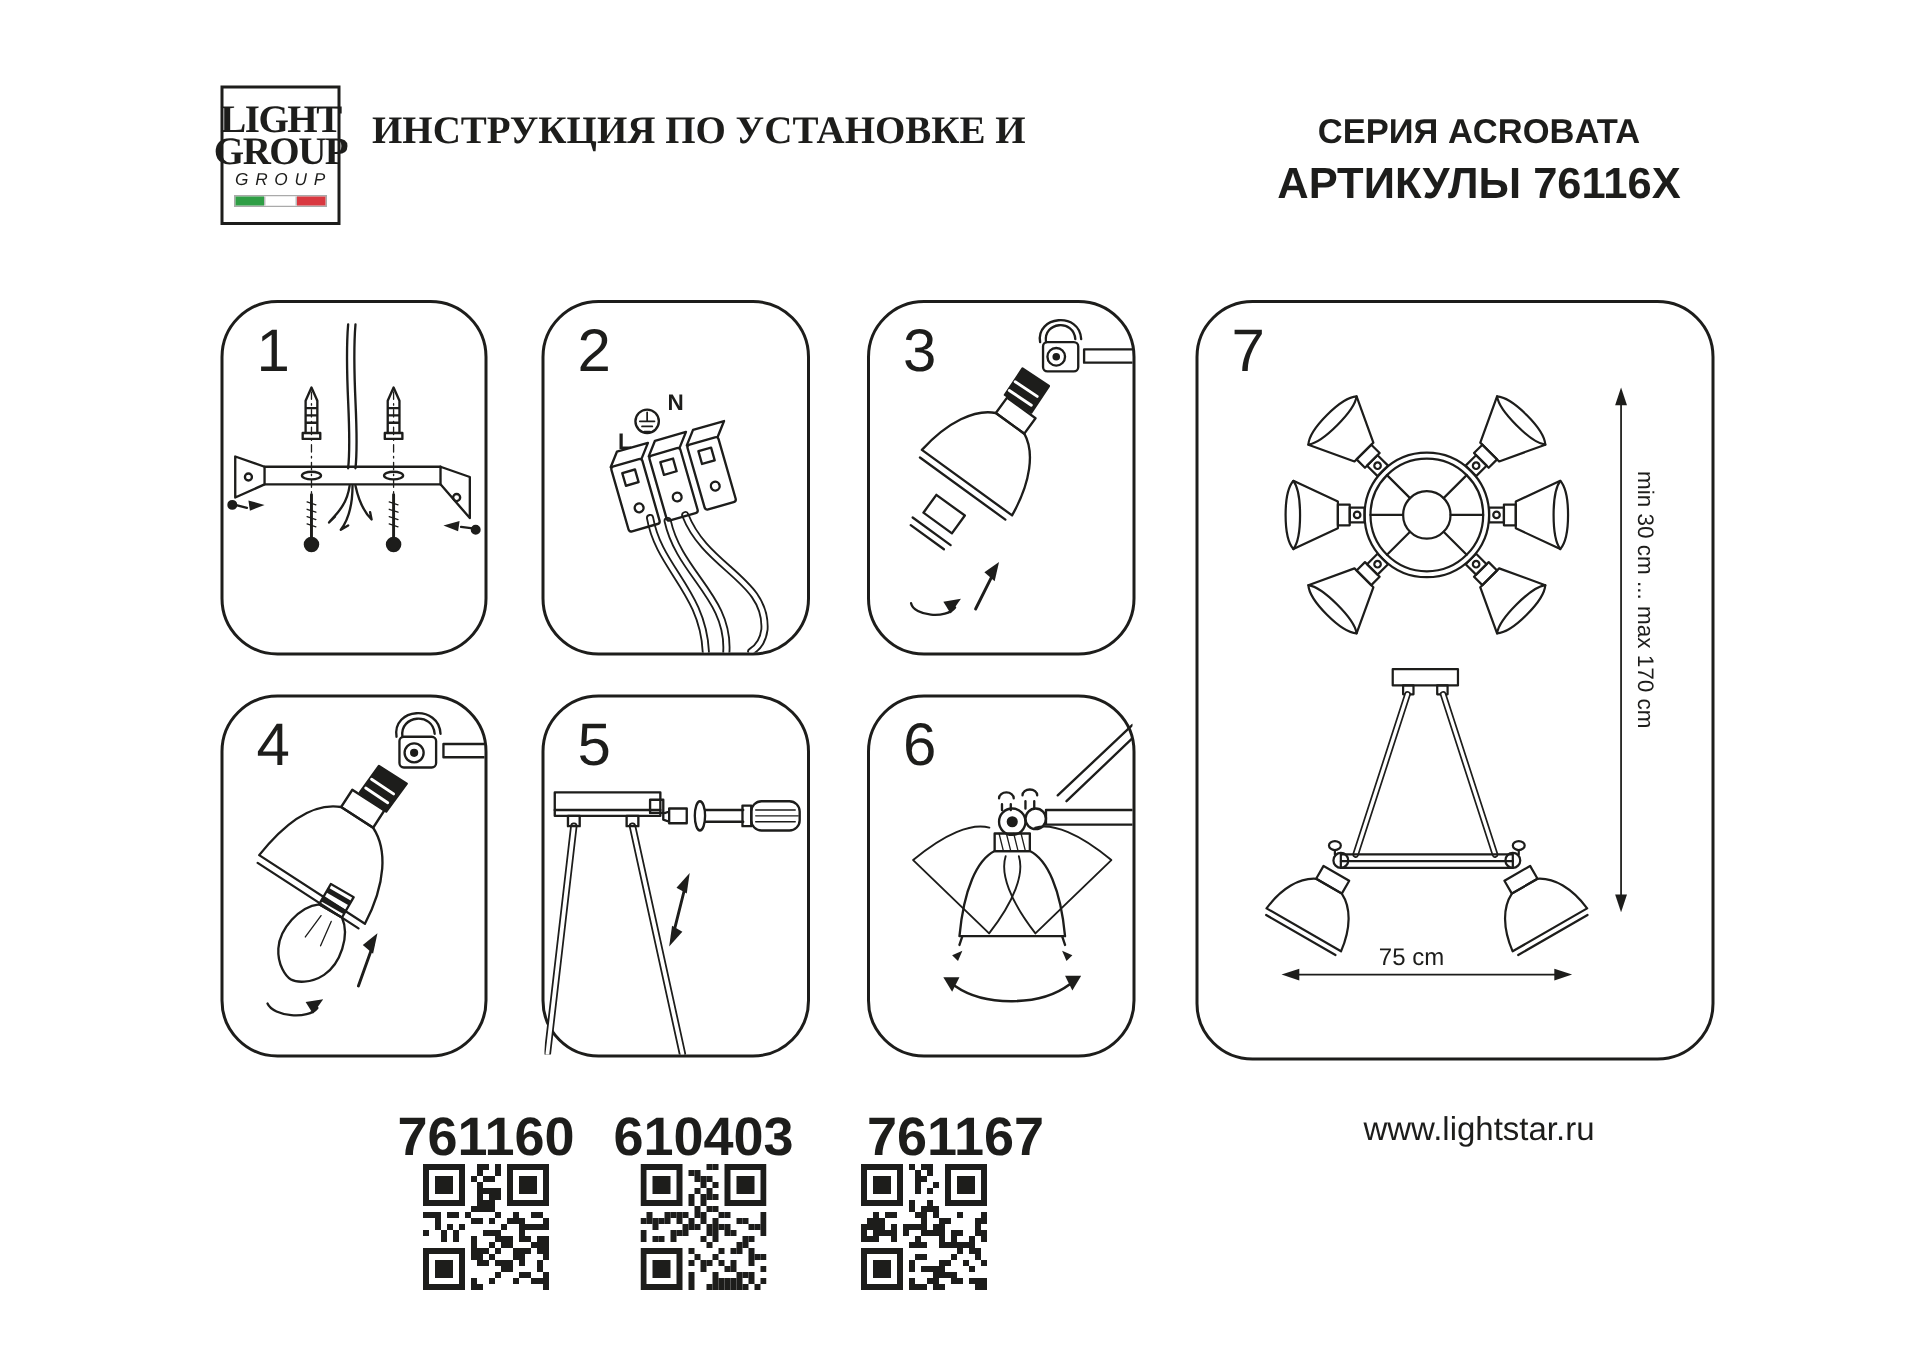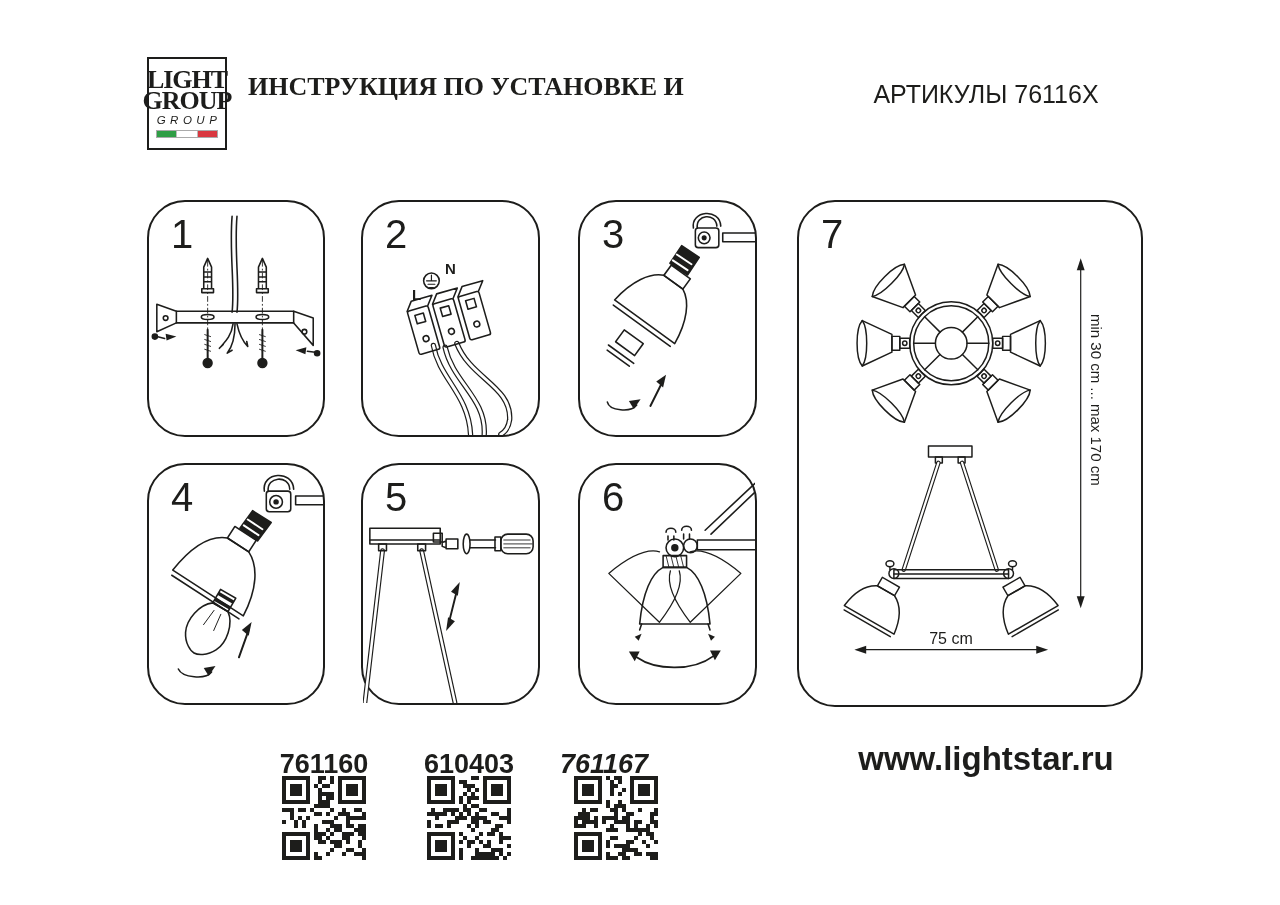--- a/index.html
+++ b/index.html
@@ -11,44 +11,44 @@
   .logo-word{font-family:"Liberation Serif",serif;font-weight:700;font-size:26px;line-height:21px;letter-spacing:-1px;}
   .logo-group{font-size:11.5px;letter-spacing:4.5px;margin:3px 0 4px 4px;font-weight:400;font-style:italic;}
   .logo-flag{display:flex;width:62px;height:8px;border:1px solid #aaa;box-sizing:border-box;}
   .logo-flag span{flex:1;}
   .flag-g{background:var(--flag-green,#2f9e45);}
   .flag-w{background:#fff;border-left:1px solid #bbb;border-right:1px solid #bbb;}
   .flag-r{background:var(--flag-red,#d93840);}
   .title{position:absolute;left:248px;top:70px;font-size:26px;font-weight:700;line-height:33px;white-space:nowrap;font-family:Liberation Serif, serif;}
   .series{position:absolute;left:826px;top:74px;width:320px;text-align:center;}
   .series-name{font-size:23px;font-weight:700;}
-  .series-articles{font-size:25px;font-weight:400;margin-top:6px;}
+  .series-articles{font-size:29px;font-weight:700;margin-top:6px;}
   
   .panel{position:absolute;border:2px solid #1d1d1b;border-radius:38px;box-sizing:border-box;background:#fff;}
   .p1{left:147px;top:200px;width:178px;height:237px;}
   .p2{left:361px;top:200px;width:179px;height:237px;}
   .p3{left:578px;top:200px;width:179px;height:237px;}
   .p4{left:147px;top:463px;width:178px;height:242px;}
   .p5{left:361px;top:463px;width:179px;height:242px;}
   .p6{left:578px;top:463px;width:179px;height:242px;}
   .p7{left:797px;top:200px;width:346px;height:507px;}
   .panel svg{position:absolute;left:0;top:0;width:100%;height:100%;}
   .num{position:absolute;left:22px;top:12px;font-size:40px;font-weight:400;line-height:1;z-index:2;}
   .wlabel{position:absolute;font-size:15px;font-weight:700;z-index:2;}
   .lblN{left:82px;top:58px;}
   .lblL{left:49px;top:84px;}
   .dimv{position:absolute;left:306px;top:112px;font-size:15px;white-space:nowrap;
         transform:rotate(90deg);transform-origin:top left;}
-  .dimh{position:absolute;left:110px;top:428px;width:84px;text-align:center;font-size:16px;}
+  .dimh{position:absolute;left:100px;top:428px;width:84px;text-align:center;font-size:16px;}
   
-  .art-label{position:absolute;top:737px;width:140px;text-align:center;font-size:27px;font-weight:700;margin-top:12px;}
-  .al0{left:254px;} .al1{left:399px;} .al2{left:534px;font-style:italic;}
+  .art-label{position:absolute;top:737px;width:140px;text-align:center;font-size:36px;font-weight:700;}
+  .al0{left:254px;} .al1{left:399px;} .al2{left:567px;}
   .qr{position:absolute;top:776px;width:84px;height:84px;}
   .qr0{left:282px;} .qr1{left:427px;} .qr2{left:574px;}
-  .website{position:absolute;left:826px;top:740px;width:320px;text-align:center;font-size:33px;font-weight:700;}
+  .website{position:absolute;left:826px;top:740px;width:320px;text-align:center;font-size:22px;font-weight:400;}
 </style>
 </head>
 <body>
 
 <div class="page" style="--ink: #1d1d1b; --flag-green: #2f9e45; --flag-red: #d93840;">
 
   <div class="logo">
     <div class="logo-word">LIGHT</div>
     <div class="logo-word">GROUP</div>
     <div class="logo-group">GROUP</div>
@@ -57,20 +57,21 @@
         <span class="flag-w"></span>
         <span class="flag-r"></span>
     </div>
   </div>
 
   <div class="title">
     <div>ИНСТРУКЦИЯ ПО УСТАНОВКЕ И</div>
   </div>
 
   <div class="series">
+    <div class="series-name">СЕРИЯ ACROBATA</div>
     <div class="series-articles">АРТИКУЛЫ 76116X</div>
   </div>
 
   <div class="panel p1">
     <div class="num">1</div>
     <svg viewBox="0 0 178 237" fill="none" stroke="#1d1d1b" stroke-width="1.6" stroke-linecap="round" stroke-linejoin="round">
       <path d="M85,14 C82,50 88,85 85,112"></path>
       <path d="M90,14 C87,50 93,85 90,112"></path>
       <path d="M86,124 C84,138 76,144 72,149 l4,-4"></path>
       <path d="M88,124 C88,142 83,150 80,154 l5,-3"></path>

